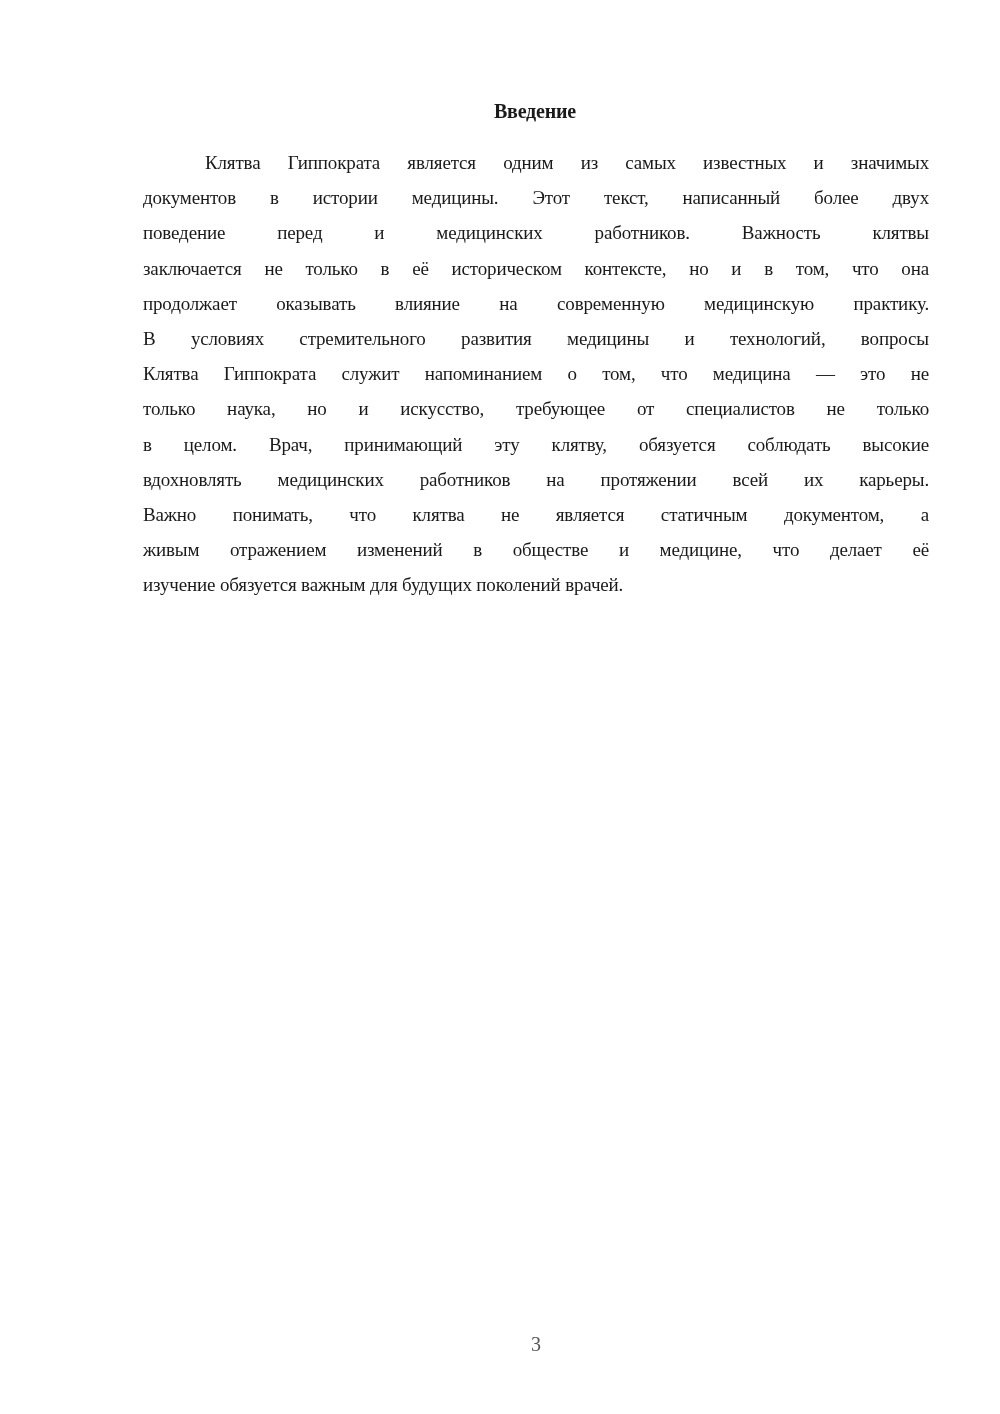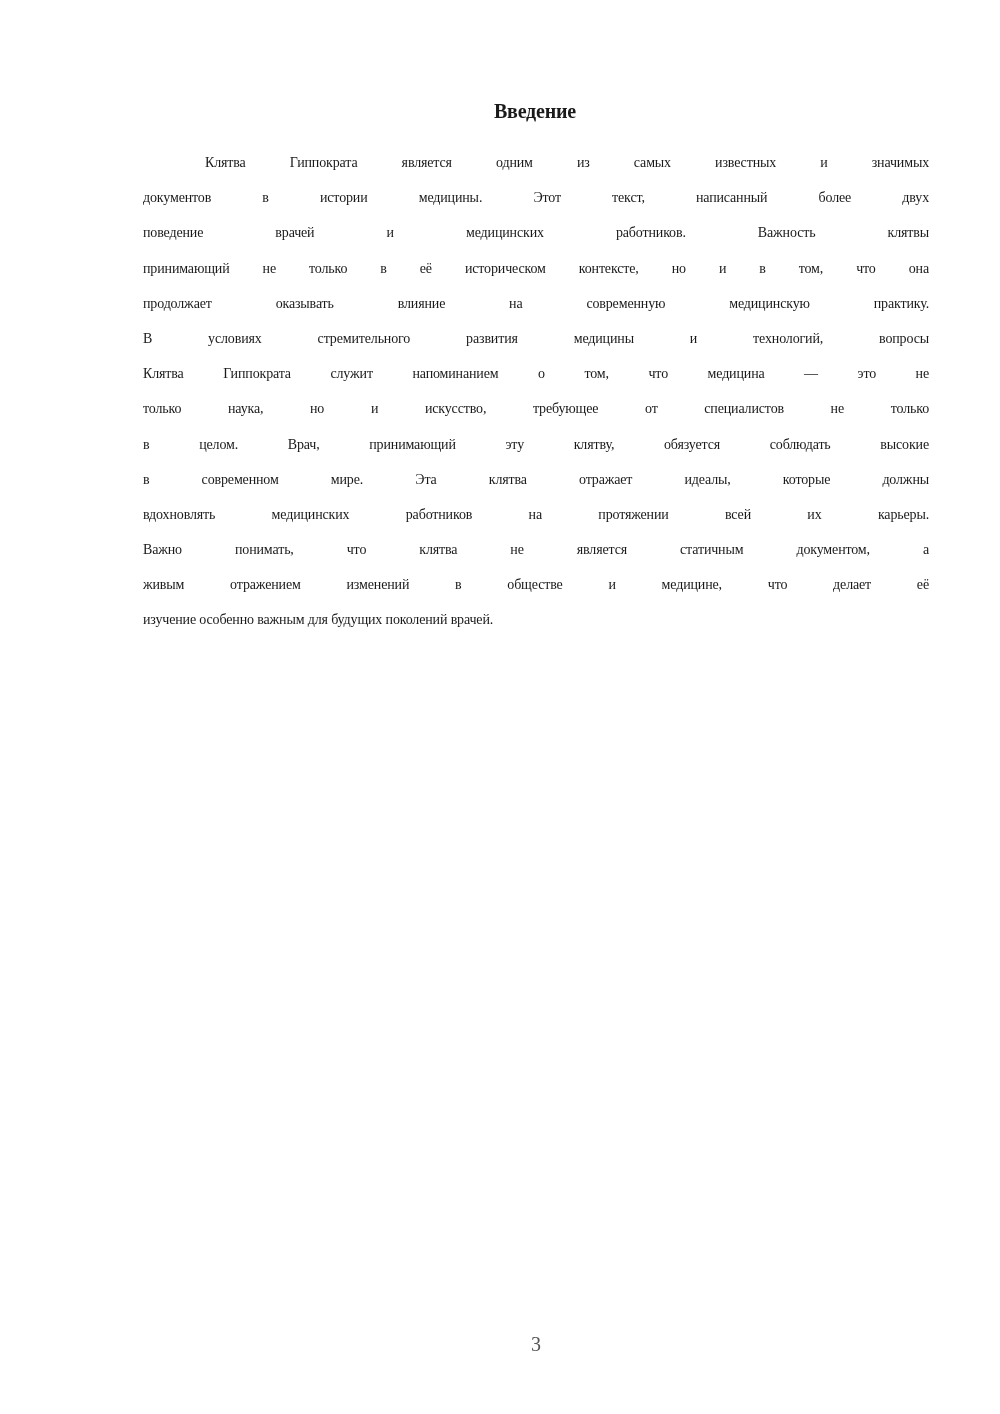--- a/index.html
+++ b/index.html
@@ -32,21 +32,21 @@
       font-weight: bold;
       font-size: 20px;
       line-height: 26px;
       letter-spacing: -0.2px;
     }
     .body-text {
       position: absolute;
       left: 143px;
       top: 145px;
       width: 786px;
-      font-size: 14px;
+      font-size: 19px;
       line-height: 35.2px;
       text-align: justify;
       letter-spacing: -0.15px;
     }
     .body-text .line {
       display: block;
       text-align: justify;
       text-align-last: justify;
       white-space: nowrap;
       height: 35.2px;
@@ -69,28 +69,27 @@
   </style>
 </head>
 <body>
 
 <div class="page">
   <div class="heading">Введение</div>
 
   <div class="body-text">
     <span class="line first">Клятва Гиппократа является одним из самых известных и значимых</span>
     <span class="line">документов в истории медицины. Этот текст, написанный более двух</span>
-    <span class="line">поведение врачей и медицинских работников. Важность клятвы</span>
-    <span class="line">принимающий не только в её историческом контексте, но и в том, что она</span>
+    <span class="line">поведение перед и медицинских работников. Важность клятвы</span>
+    <span class="line">заключается не только в её историческом контексте, но и в том, что она</span>
     <span class="line">продолжает оказывать влияние на современную медицинскую практику.</span>
     <span class="line">В условиях стремительного развития медицины и технологий, вопросы</span>
     <span class="line">Клятва Гиппократа служит напоминанием о том, что медицина — это не</span>
     <span class="line">только наука, но и искусство, требующее от специалистов не только</span>
     <span class="line">в целом. Врач, принимающий эту клятву, обязуется соблюдать высокие</span>
-    <span class="line">в современном мире. Эта клятва отражает идеалы, которые должны</span>
     <span class="line">вдохновлять медицинских работников на протяжении всей их карьеры.</span>
     <span class="line">Важно понимать, что клятва не является статичным документом, а</span>
     <span class="line">живым отражением изменений в обществе и медицине, что делает её</span>
-    <span class="line last">изучение особенно важным для будущих поколений врачей.</span>
+    <span class="line last">изучение обязуется важным для будущих поколений врачей.</span>
   </div>
 
   <div class="page-number">3</div>
 </div>
 
 </body></html>

